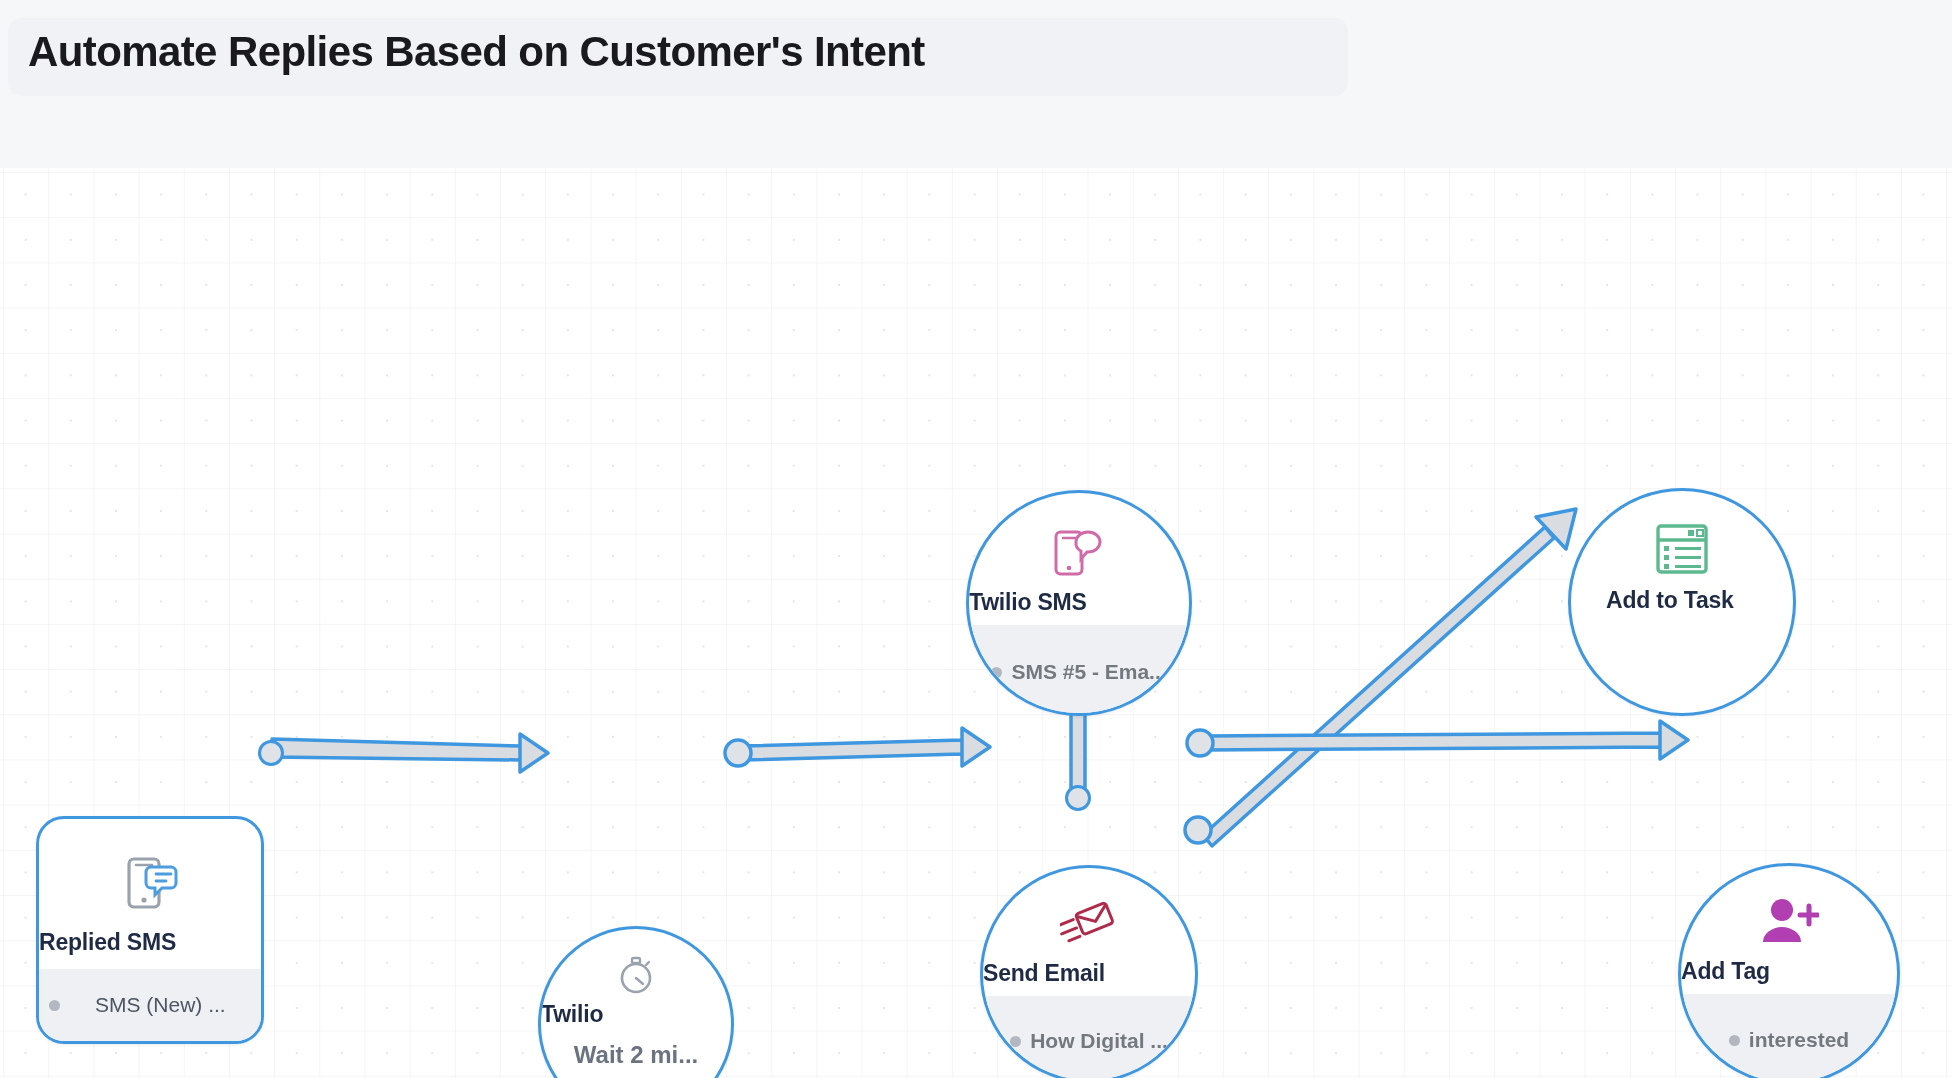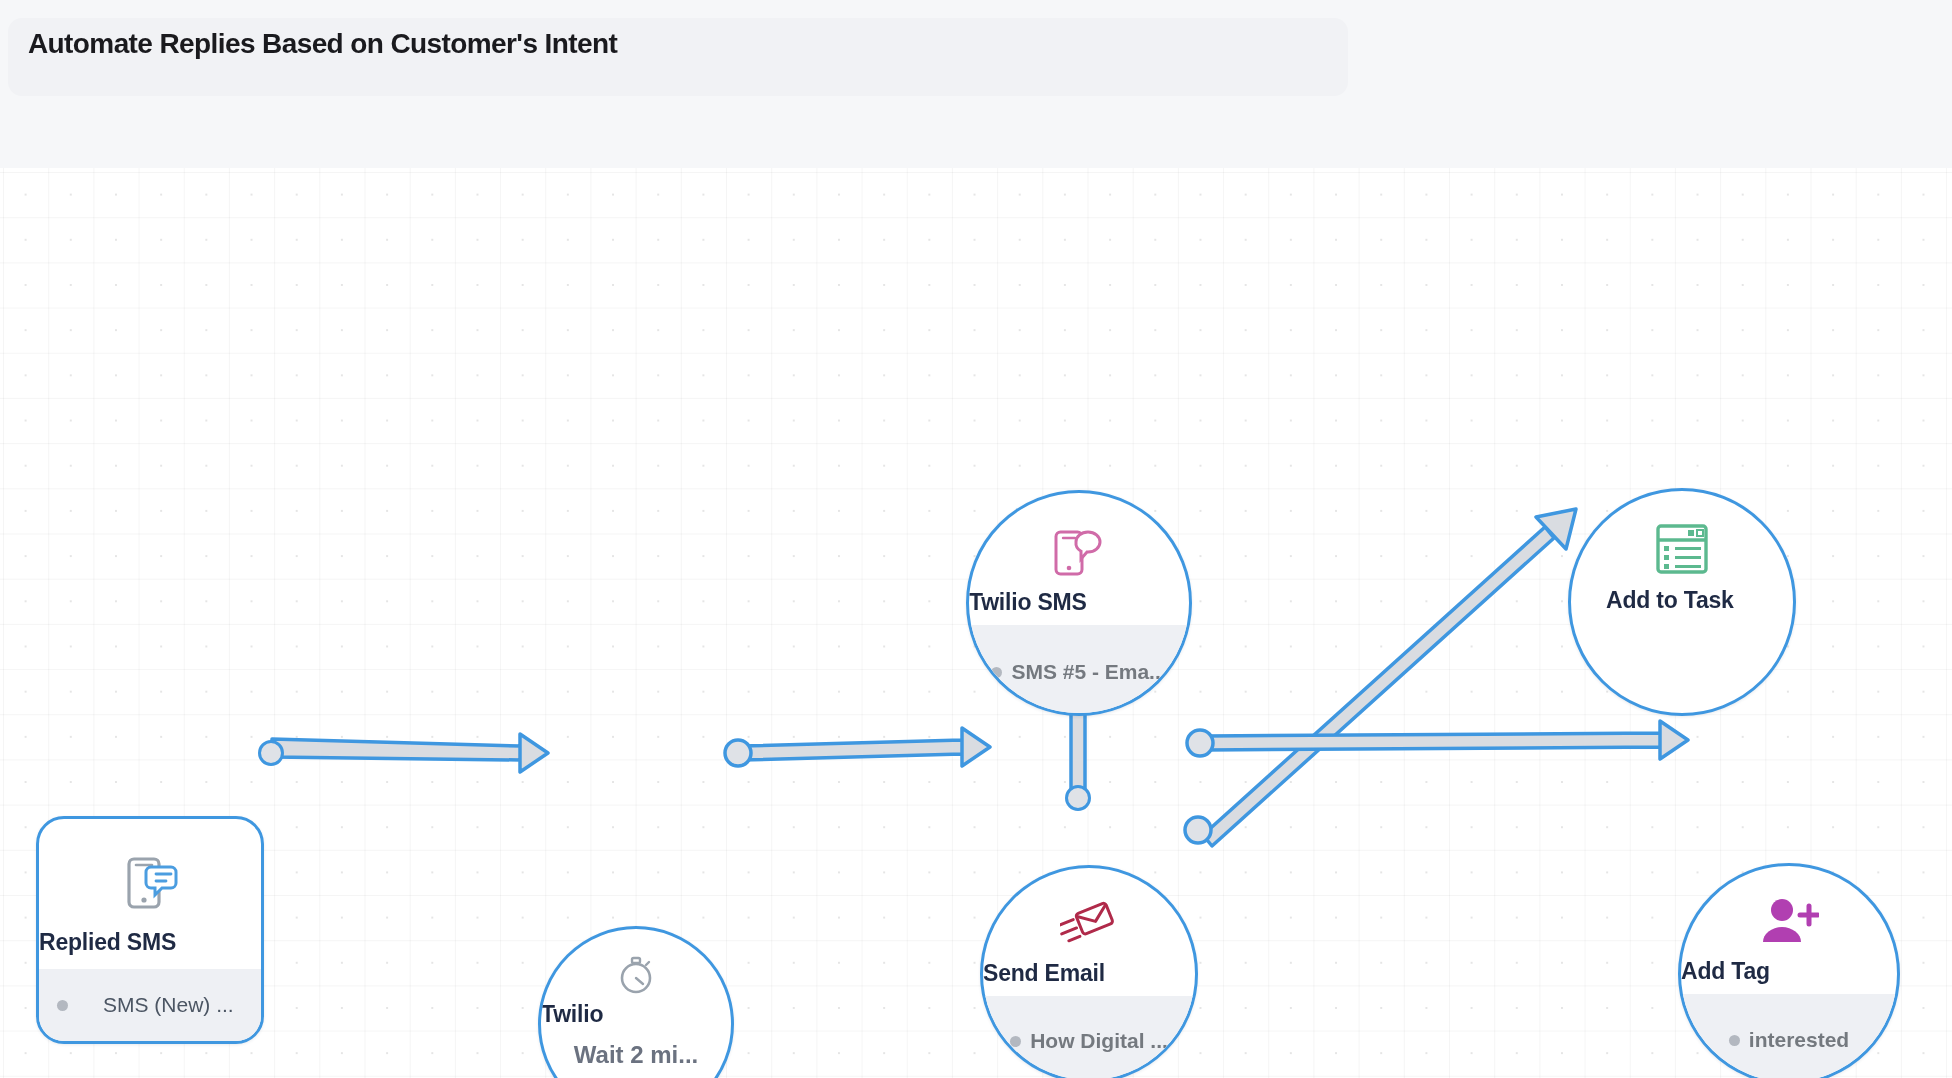--- a/index.html
+++ b/index.html
@@ -21,21 +21,21 @@
   #title-pill {
     position: absolute;
     left: 8px; top: 18px;
     width: 1340px; height: 78px;
     background: #f1f2f5;
     border-radius: 14px;
   }
   #page-title {
     position: absolute;
     left: 28px; top: 28px;
-    font-size: 28px;
+    font-size: 42px;
     font-weight: bold;
     letter-spacing: -0.6px;
     color: #1a1a1e;
     white-space: nowrap;
     z-index: 2;
   }
 
   
   #canvas {
     position: absolute;
@@ -179,21 +179,21 @@
       <svg width="64" height="64" viewBox="0 0 64 64">
         <rect x="11" y="8" width="30" height="48" rx="5" fill="none" stroke="#9aa3ad" stroke-width="3.2"></rect>
         <line x1="18" y1="14" x2="34" y2="14" stroke="#9aa3ad" stroke-width="2.6" stroke-linecap="round"></line>
         <circle cx="26" cy="49" r="2.6" fill="#9aa3ad"></circle>
         <path d="M33 16 h20 a5 5 0 0 1 5 5 v11 a5 5 0 0 1 -5 5 h-9 l-7 7 v-7 h-4 a5 5 0 0 1 -5 -5 v-11 a5 5 0 0 1 5 -5 z" fill="#ffffff" stroke="#4b9de0" stroke-width="3"></path>
         <line x1="38" y1="23" x2="53" y2="23" stroke="#4b9de0" stroke-width="2.8" stroke-linecap="round"></line>
         <line x1="38" y1="30" x2="48" y2="30" stroke="#4b9de0" stroke-width="2.8" stroke-linecap="round"></line>
       </svg>
     </div>
     <div class="node-title" style="top:110px;">Replied SMS</div>
-    <div class="node-footer" style="top:150px;height:72px;justify-content:flex-start;padding-left:18px;gap:35px;">
+    <div class="node-footer" style="top:150px;height:72px;justify-content:flex-start;padding-left:10px;gap:35px;">
       <span class="footer-dot"></span>
       <span class="footer-text dark">SMS (New) ...</span>
     </div>
   </div>
 
   <div class="node circle" id="node-delay">
     <div class="node-icon" style="top:22px;height:48px;">
       <svg width="44" height="44" viewBox="0 0 44 44">
         <circle cx="22" cy="25" r="14" fill="none" stroke="#9aa3ad" stroke-width="2.6"></circle>
         <line x1="22" y1="25" x2="29" y2="31" stroke="#9aa3ad" stroke-width="2.4" stroke-linecap="round"></line>

